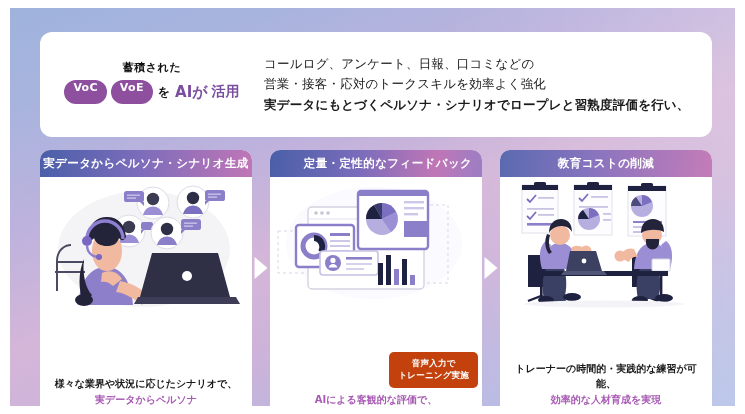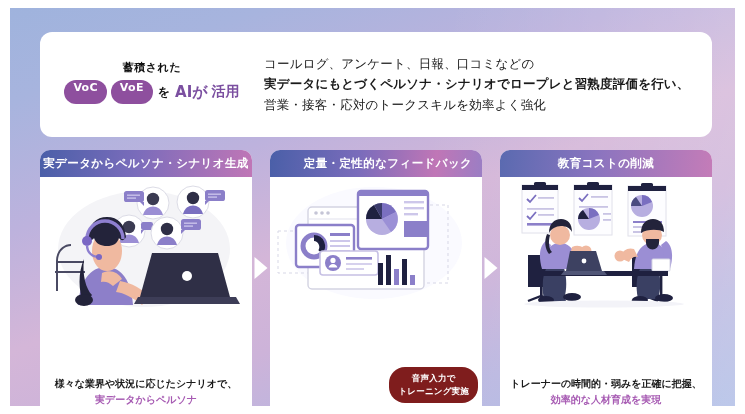--- a/index.html
+++ b/index.html
@@ -74,21 +74,21 @@
   .h3{background:linear-gradient(95deg,#5a6ab0 0%,#8a74bf 45%,#c47cb8 100%);}
   .card-art{flex:1;position:relative;overflow:hidden;background:#fff;}
   .card-cap{
     padding:0 6px 11px;text-align:center;font-size:10px;line-height:1.55;
   }
   .cap-dark{color:#1a1a1a;font-weight:bold;}
   .cap-accent{color:#a75bb3;font-weight:bold;}
 
   .badge{
     position:absolute;right:4px;bottom:4px;
-    background:#7f1d1d;color:#fff;border-radius:16px;
+    background:#c2410c;color:#fff;border-radius:5px;
     padding:5px 9px 6px;font-size:8.5px;font-weight:bold;line-height:1.45;
     text-align:center;letter-spacing:.2px;
   }
 </style>
 </head>
 <body>
 
 <div class="stage">
   <div class="bg"></div>
 
@@ -102,22 +102,22 @@
         <span class="pill">VoE</span>
         <span class="conj">を</span>
         <span class="ai">AIが</span>
         <span class="katsu">活用</span>
       </div>
 
     </div>
 
     <div class="hero-right">
       <div class="hl">コールログ、アンケート、日報、口コミなどの</div>
+      <div class="hl"><span class="accent">営業・接客・応対のトークスキルを効率よく強化</span></div>
       <div class="hl b">実データにもとづくペルソナ・シナリオでロープレと習熟度評価を行い、</div>
-      <div class="hl"><span class="accent">営業・接客・応対のトークスキルを効率よく強化</span></div>
     </div>
   </div>
 
   <div class="cards">
 
     <div class="card">
       <div class="card-head h1">実データからペルソナ・シナリオ生成</div>
       <div class="card-art">
         <svg width="212" height="132" viewBox="0 0 212 132">
           <ellipse cx="104" cy="72" rx="86" ry="58" fill="#f4f4f7"></ellipse>
@@ -241,20 +241,21 @@
           <rect x="124" y="92" width="5" height="16" fill="#8b7fc9"></rect>
           <rect x="132" y="82" width="5" height="26" fill="#1f2140"></rect>
           <rect x="140" y="98" width="5" height="10" fill="#8b7fc9"></rect>
         </svg>
         <div class="badge">
           <div>音声入力で</div>
           <div>トレーニング実施</div>
         </div>
       </div>
       <div class="card-cap">
+        <div class="cap-accent">AIによる客観的な評価で、</div>
       </div>
     </div>
 
     <div class="gap">
       <div class="arrow"></div>
     </div>
 
     <div class="card">
       <div class="card-head h3">教育コストの削減</div>
       <div class="card-art">
@@ -337,19 +338,19 @@
           <rect x="40" y="99" width="2.4" height="22" fill="#1f2140"></rect>
           <rect x="160" y="99" width="2.4" height="22" fill="#1f2140"></rect>
 
           <path d="M70 74h26l6 20H66z" fill="#3d4161"></path>
           <path d="M64 94h40l3 4H61z" fill="#515677"></path>
           <circle cx="84" cy="84" r="2.4" fill="#fff"></circle>
           <ellipse cx="104" cy="127" rx="80" ry="3.4" fill="#f3f3f8"></ellipse>
         </svg>
       </div>
       <div class="card-cap">
-        <div class="cap-dark">トレーナーの時間的・弱みを正確に把握、</div>
+        <div class="cap-dark">トレーナーの時間的・実践的な練習が可能、</div>
         <div class="cap-accent">効率的な人材育成を実現</div>
       </div>
     </div>
 
   </div>
 </div>
 
 </body></html>

